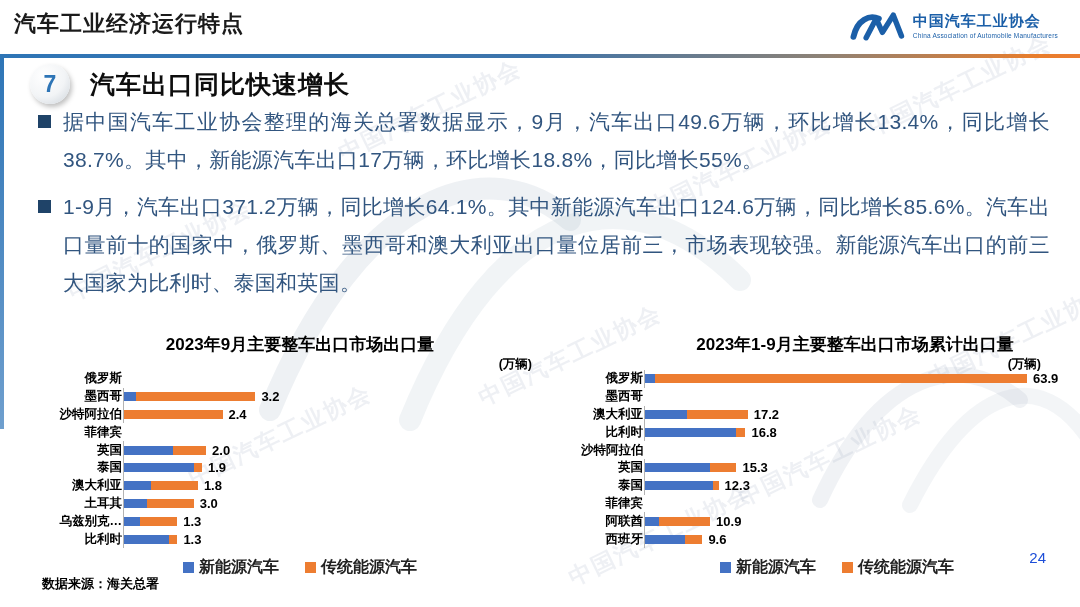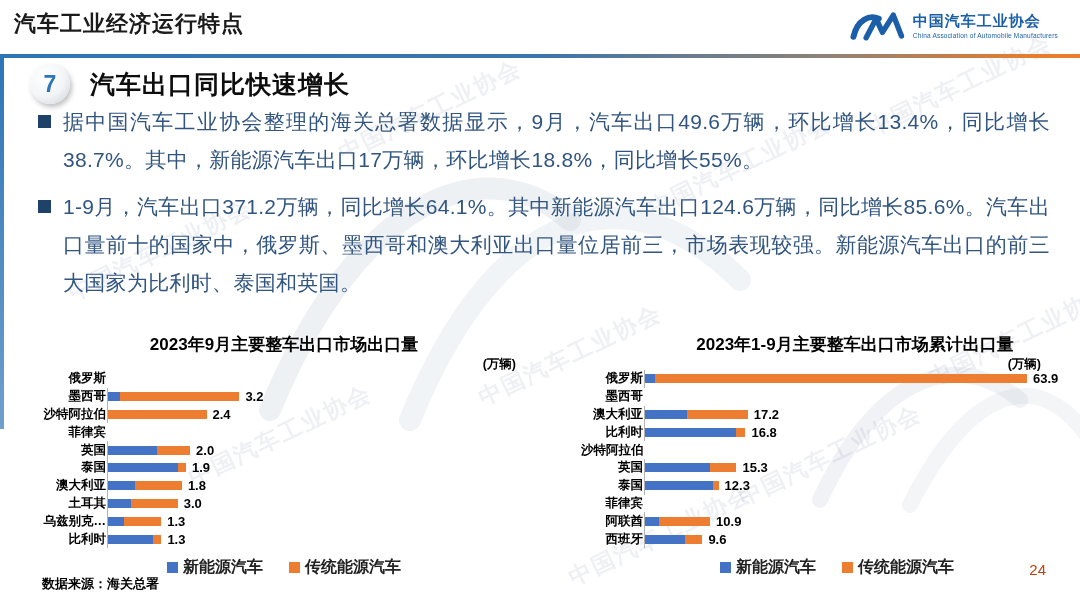--- a/index.html
+++ b/index.html
@@ -41,21 +41,21 @@
   .bullet{ display:flex; margin-bottom:9px; }
   .bullet-marker{
     flex:0 0 13px; width:13px; height:13px; background:#1f4368;
     margin:12px 12px 0 0;
   }
   .bullet-text{
     font-size:21px; color:#31557f; line-height:1.81; text-align:justify; letter-spacing:.3px;
   }
   
   .chart{ position:absolute; top:333px; width:512px; }
-  .chart-left{ left:28px; }
+  .chart-left{ left:44px; }
   .chart-right{ left:562px;margin-left:19px; }
   .chart-title{ text-align:center; font-size:17px; font-weight:bold; color:#000; height:24px; }
   .chart-right .chart-title{ padding-left:36px; }
   .chart-unit{ position:absolute; top:23px; font-size:12.5px; font-weight:bold; color:#000; }
   .chart-left .chart-unit{ right:24px; }
   .chart-right .chart-unit{ right:52px; }
   .chart-rows{ margin-top:13px; }
   .crow{ height:17.8px; display:flex; align-items:center; }
   .clab{
     text-align:right; font-size:12.5px; font-weight:bold; color:#000;
@@ -68,21 +68,21 @@
     border-left:1.5px solid #b3b3b3;
   }
   .seg{ height:9px; }
   .cval{ font-size:13px; font-weight:bold; color:#000; margin-left:6px; white-space:nowrap; }
   .clegend{ display:flex; justify-content:center; gap:26px; margin-top:9px; }
   .legend-item{ display:flex; align-items:center; gap:5px; }
   .legend-swatch{ width:11px; height:11px; }
   .legend-label{ font-size:16px; font-weight:bold; color:#222; }
   
   .src{ position:absolute; left:42px; top:575px; font-size:13px; font-weight:bold; color:#000; }
-  .pagenum{ position:absolute; right:34px; top:561px; font-size:15px; color:#c2410c; }
+  .pagenum{ position:absolute; right:34px; top:549px; font-size:15px; color:#1d4ed8; }
   
   .wm{
     position:absolute; font-size:23px; font-weight:bold; color:rgba(148,164,186,.16);
     white-space:nowrap; transform:rotate(-26deg); pointer-events:none; letter-spacing:2px;
   }
   .wm-svg{ position:absolute; pointer-events:none; }
 </style>
 </head>
 <body>
 

